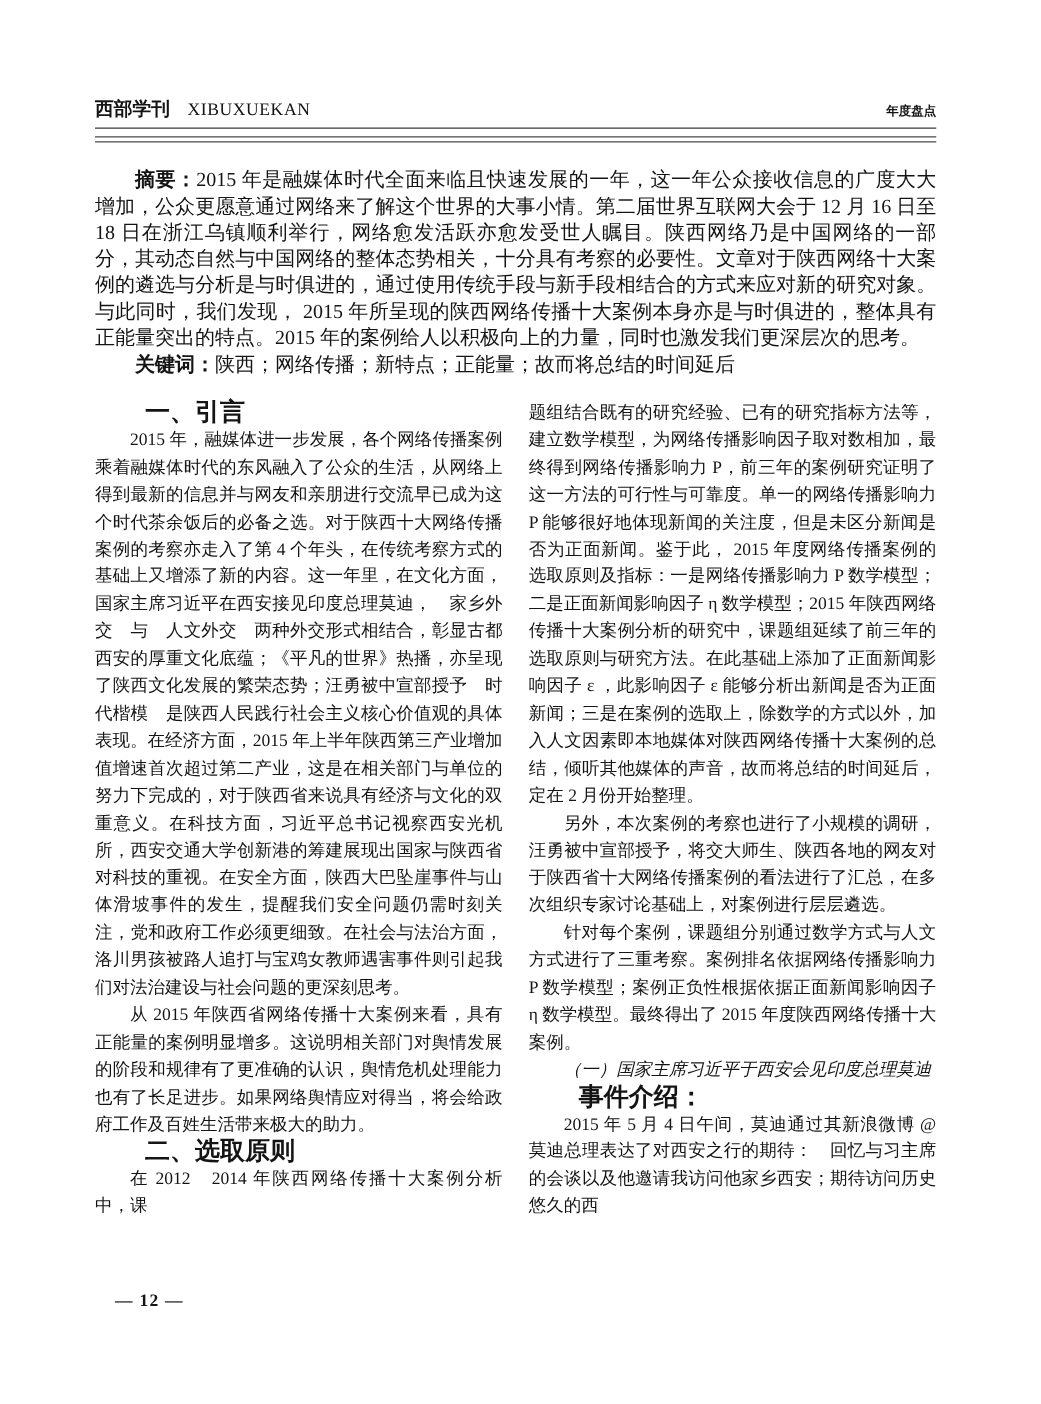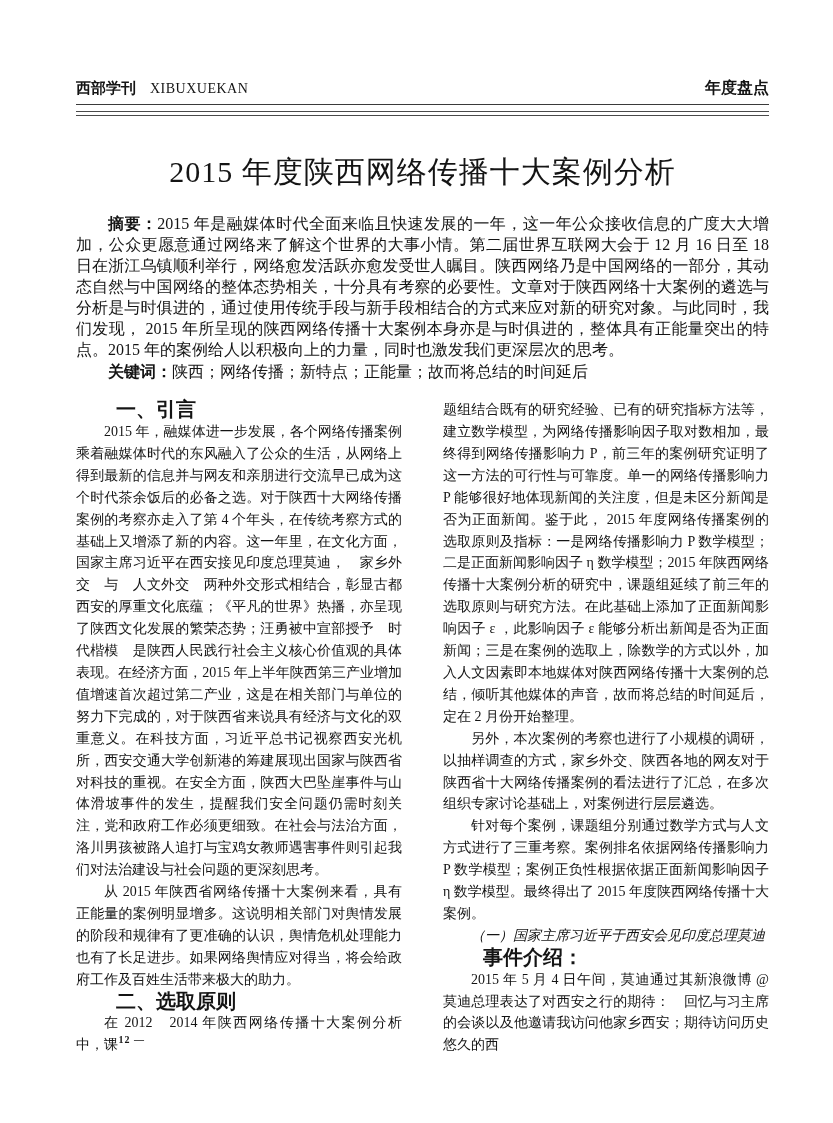--- a/index.html
+++ b/index.html
@@ -1,28 +1,28 @@
 <!DOCTYPE html>
 <html><head>
 <meta charset="utf-8">
 <style>
   html,body{margin:0;padding:0;background:#fff;}
   .page{
     width:833px;height:1123px;box-sizing:border-box;position:relative;
     background:#fff;color:#141414;
     font-family:"Liberation Serif","DejaVu Serif",serif;
-    padding:78px 64px 0 76px;overflow:hidden;
+    padding:78px 84px 0 76px;overflow:hidden;
   }
   
   .hdr{display:flex;justify-content:space-between;align-items:baseline;
        padding-bottom:5px;border-bottom:1px solid #3a3a3a;}
   .hdr-left{display:flex;align-items:baseline;gap:14px;}
   .journal-cn{font-family:"Liberation Sans","DejaVu Sans",sans-serif;font-weight:700;font-size:15px;}
   .journal-en{font-size:14px;letter-spacing:.5px;}
-  .hdr-right{font-family:"Liberation Sans","DejaVu Sans",sans-serif;font-weight:700;font-size:16px;}
+  .hdr-right{font-family:"Liberation Sans","DejaVu Sans",sans-serif;font-weight:700;font-size:10px;}
   .rule2{height:3px;border-top:1px solid #4a4a4a;border-bottom:1px solid #4a4a4a;margin-top:6px;}
   
   .title{margin-top:36px;text-align:center;font-size:30px;font-weight:400;letter-spacing:1px;}
   .authors{margin-top:28px;text-align:center;font-size:16px;letter-spacing:1px;}
   
   .front{margin-top:20px;font-size:16px;line-height:21px;}
   .abstract{text-align:justify;text-indent:2em;margin:0;}
   .lbl{font-family:"Liberation Sans","DejaVu Sans",sans-serif;font-weight:700;}
   .keywords{margin:1px 0 0 0;padding-left:2em;}
   .clc-row{margin:1px 0 0 0;padding-left:2em;display:flex;}
@@ -30,55 +30,54 @@
   .clc-item + .clc-item{margin-left:58px;}
   
   .body{margin-top:17px;display:flex;justify-content:space-between;}
   .col{width:326px;font-size:14px;line-height:21.9px;text-align:justify;}
   .col p{margin:0;}
   .col p.indent{text-indent:2em;}
   .h3{font-family:"Liberation Sans","DejaVu Sans",sans-serif;font-weight:700;
       font-size:20px;margin:0;text-indent:2em;line-height:21.9px;text-align:left;}
   .kai{font-style:italic;text-indent:2em;margin:0;}
   
-  .pageno{position:absolute;left:104px;top:1034px;font-size:10px;font-weight:700;letter-spacing:1px;}
+  .pageno{position:absolute;left:92px;top:1034px;font-size:14px;font-weight:700;letter-spacing:1px;}
 </style>
 </head>
 <body>
 
 <div class="page">
 
   <div class="hdr">
     <div class="hdr-left">
       <span class="journal-cn">西部学刊</span>
       <span class="journal-en">XIBUXUEKAN</span>
     </div>
     <div class="hdr-right">年度盘点</div>
   </div>
   <div class="rule2"></div>
 
-  <h1 class="title">2015 年度陕西网络传播十大案例分析</h1>
 
 
   <div class="front">
     <p class="abstract"><span class="lbl">摘要：</span><span>2015 年是融媒体时代全面来临且快速发展的一年，这一年公众接收信息的广度大大增加，公众更愿意通过网络来了解这个世界的大事小情。第二届世界互联网大会于 12 月 16 日至 18 日在浙江乌镇顺利举行，网络愈发活跃亦愈发受世人瞩目。陕西网络乃是中国网络的一部分，其动态自然与中国网络的整体态势相关，十分具有考察的必要性。文章对于陕西网络十大案例的遴选与分析是与时俱进的，通过使用传统手段与新手段相结合的方式来应对新的研究对象。与此同时，我们发现， 2015 年所呈现的陕西网络传播十大案例本身亦是与时俱进的，整体具有正能量突出的特点。2015 年的案例给人以积极向上的力量，同时也激发我们更深层次的思考。</span></p>
     <p class="keywords"><span class="lbl">关键词：</span><span>陕西；网络传播；新特点；正能量；故而将总结的时间延后</span></p>
   </div>
 
   <div class="body">
     <div class="col">
       <p class="h3">一、引言</p>
       <p class="indent">2015 年，融媒体进一步发展，各个网络传播案例乘着融媒体时代的东风融入了公众的生活，从网络上得到最新的信息并与网友和亲朋进行交流早已成为这个时代茶余饭后的必备之选。对于陕西十大网络传播案例的考察亦走入了第 4 个年头，在传统考察方式的基础上又增添了新的内容。这一年里，在文化方面，国家主席习近平在西安接见印度总理莫迪，　家乡外交　与　人文外交　两种外交形式相结合，彰显古都西安的厚重文化底蕴；《平凡的世界》热播，亦呈现了陕西文化发展的繁荣态势；汪勇被中宣部授予　时代楷模　是陕西人民践行社会主义核心价值观的具体表现。在经济方面，2015 年上半年陕西第三产业增加值增速首次超过第二产业，这是在相关部门与单位的努力下完成的，对于陕西省来说具有经济与文化的双重意义。在科技方面，习近平总书记视察西安光机所，西安交通大学创新港的筹建展现出国家与陕西省对科技的重视。在安全方面，陕西大巴坠崖事件与山体滑坡事件的发生，提醒我们安全问题仍需时刻关注，党和政府工作必须更细致。在社会与法治方面，洛川男孩被路人追打与宝鸡女教师遇害事件则引起我们对法治建设与社会问题的更深刻思考。</p>
       <p class="indent">从 2015 年陕西省网络传播十大案例来看，具有正能量的案例明显增多。这说明相关部门对舆情发展的阶段和规律有了更准确的认识，舆情危机处理能力也有了长足进步。如果网络舆情应对得当，将会给政府工作及百姓生活带来极大的助力。</p>
       <p class="h3">二、选取原则</p>
       <p class="indent">在 2012　2014 年陕西网络传播十大案例分析中，课</p>
     </div>
     <div class="col">
       <p>题组结合既有的研究经验、已有的研究指标方法等，建立数学模型，为网络传播影响因子取对数相加，最终得到网络传播影响力 P，前三年的案例研究证明了这一方法的可行性与可靠度。单一的网络传播影响力 P 能够很好地体现新闻的关注度，但是未区分新闻是否为正面新闻。鉴于此， 2015 年度网络传播案例的选取原则及指标：一是网络传播影响力 P 数学模型；二是正面新闻影响因子 η 数学模型；2015 年陕西网络传播十大案例分析的研究中，课题组延续了前三年的选取原则与研究方法。在此基础上添加了正面新闻影响因子 ε ，此影响因子 ε 能够分析出新闻是否为正面新闻；三是在案例的选取上，除数学的方式以外，加入人文因素即本地媒体对陕西网络传播十大案例的总结，倾听其他媒体的声音，故而将总结的时间延后，定在 2 月份开始整理。</p>
-      <p class="indent">另外，本次案例的考察也进行了小规模的调研，以抽样调查的方式，家乡外交、陕西各地的网友对于陕西省十大网络传播案例的看法进行了汇总，在多次组织专家讨论基础上，对案例进行层层遴选。</p>
+      <p class="indent">另外，本次案例的考察也进行了小规模的调研，汪勇被中宣部授予，将交大师生、陕西各地的网友对于陕西省十大网络传播案例的看法进行了汇总，在多次组织专家讨论基础上，对案例进行层层遴选。</p>
       <p class="indent">针对每个案例，课题组分别通过数学方式与人文方式进行了三重考察。案例排名依据网络传播影响力 P 数学模型；案例正负性根据依据正面新闻影响因子 η 数学模型。最终得出了 2015 年度陕西网络传播十大案例。</p>
       <p class="kai">（一）国家主席习近平于西安会见印度总理莫迪</p>
       <p class="h3">事件介绍：</p>
       <p class="indent">2015 年 5 月 4 日午间，莫迪通过其新浪微博 @ 莫迪总理表达了对西安之行的期待：　回忆与习主席的会谈以及他邀请我访问他家乡西安；期待访问历史悠久的西</p>
     </div>
   </div>
 
   <div class="pageno">— 12 —</div>
 
 </div>

